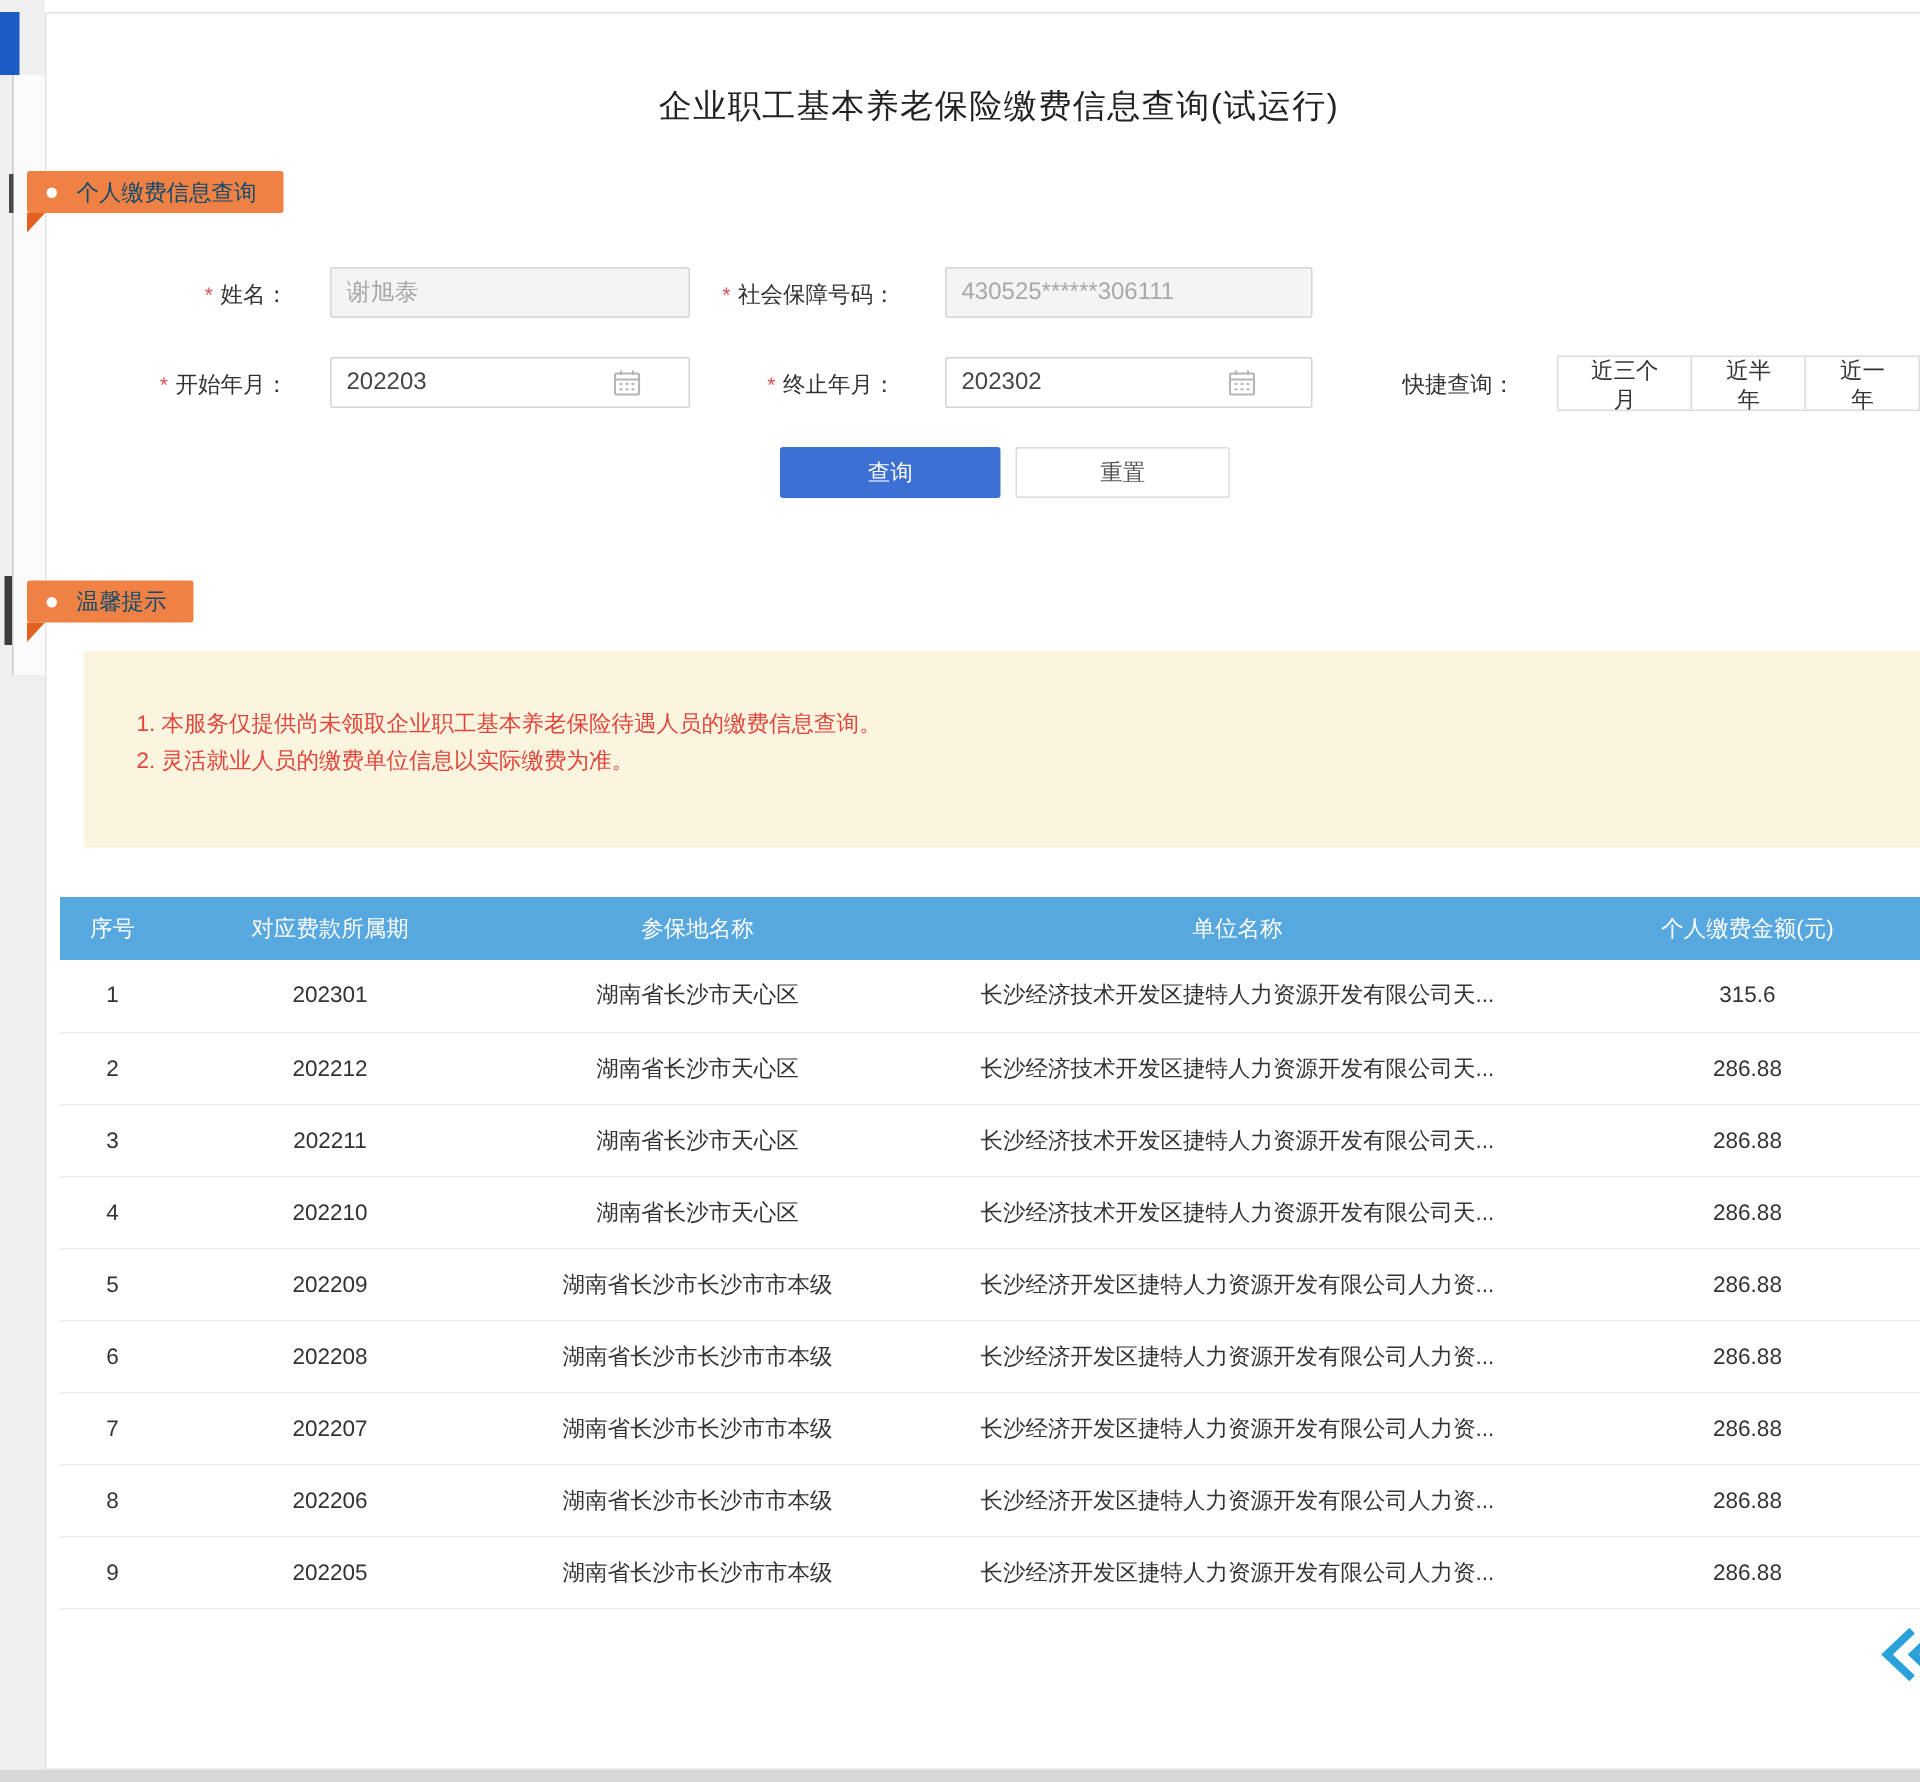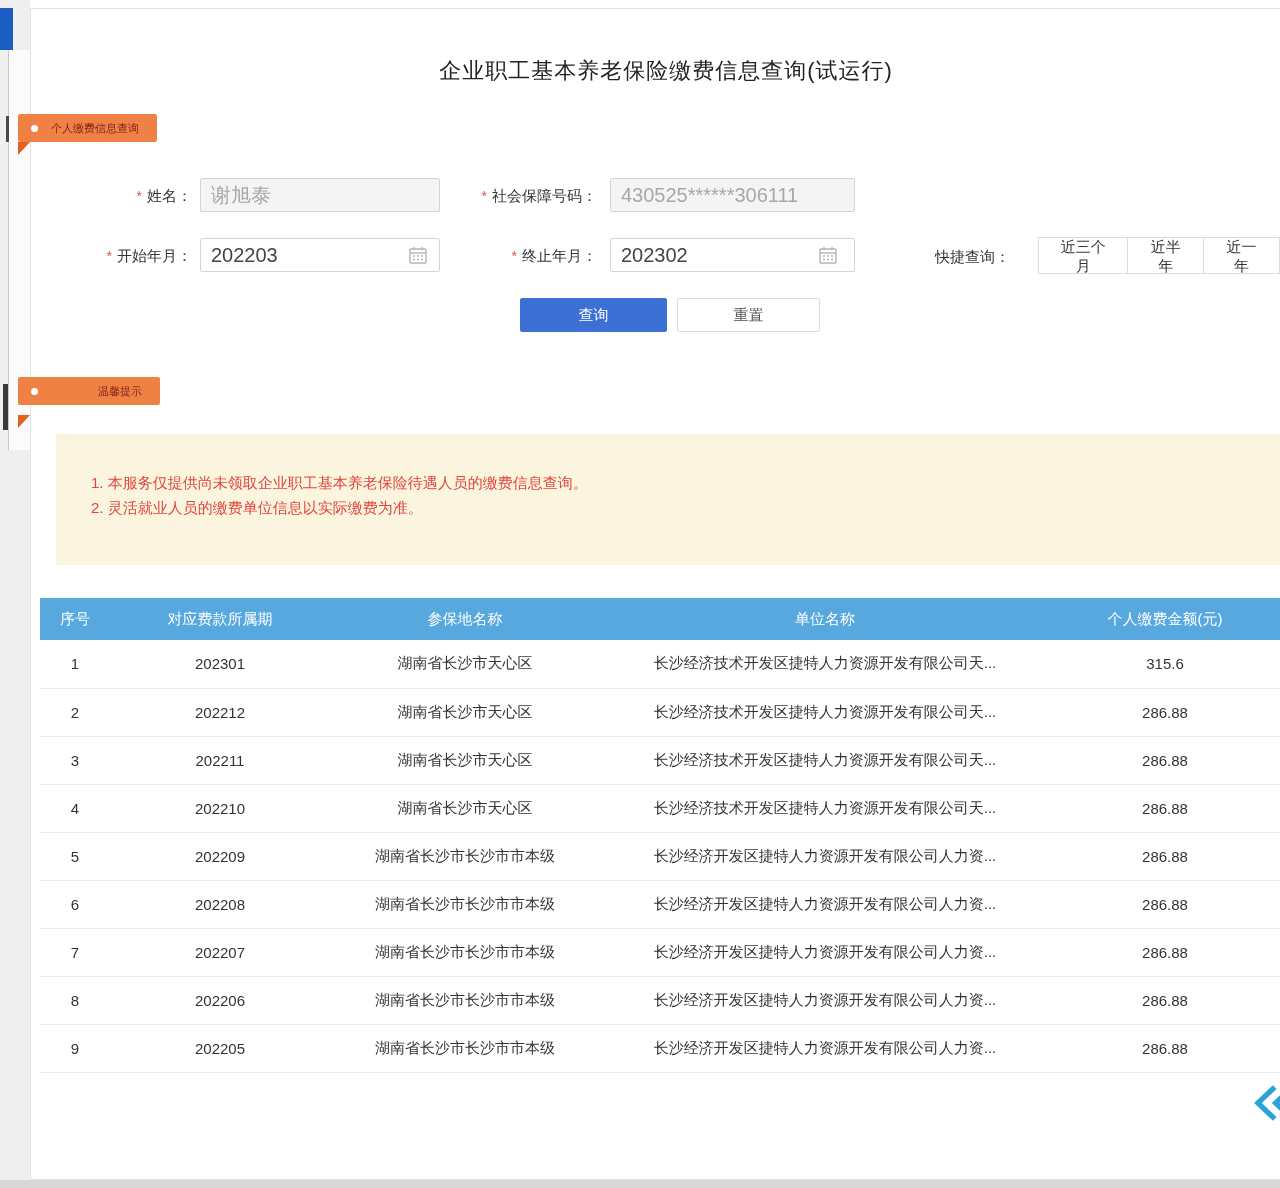--- a/index.html
+++ b/index.html
@@ -14,40 +14,40 @@
   .edge-mark-2   { position:absolute; left:3px; top:384px; width:5px; height:46px; background:#3a3a3a; }
 
   .card          { position:absolute; left:30px; top:8px; width:1250px; height:1172px; background:#fff;
                    border-top:1px solid #e3e3e3; border-left:1px solid #e3e3e3; border-bottom:1px solid #e3e3e3; }
   .bottom-strip  { position:absolute; left:0; top:1180px; width:1280px; height:8px; background:#d8d8d8; }
 
   .page-title    { position:absolute; left:30px; right:0; top:56px; text-align:center;
                    font-size:22px; color:#222; font-weight:500; letter-spacing:1px;padding-left:22px; }
 
   
-  .ribbon        { position:absolute; height:28px; background:#f08144; color:#7f1d1d; font-size:11px;
+  .ribbon        { position:absolute; height:28px; background:#f08144; color:#0c4a6e; font-size:15px;
                    display:flex; align-items:center; padding:0 18px 0 13px; border-radius:2px;text-align:right; }
   .ribbon .dot   { width:7px; height:7px; border-radius:50%; background:#fff; margin-right:13px; flex:0 0 auto; }
   .fold          { position:absolute; width:0; height:0; border-top:13px solid #e06120; border-right:12px solid transparent; }
   #ribbon-query  { left:18px; top:114px; }
   #fold-query    { left:18px; top:142px; }
-  #ribbon-tips   { left:18px; top:377px;gap:47px; }
+  #ribbon-tips   { left:18px; top:387px; }
   #fold-tips     { left:18px; top:415px; }
 
   
   .f-label       { position:absolute; font-size:15px; color:#333; text-align:right; line-height:20px; }
   .star          { color:#d9534f; margin-right:5px; font-size:14px; }
   #lab-name      { left:60px;  top:186px; width:132px; }
   #lab-ssn       { left:440px; top:186px; width:157px; }
   #lab-start     { left:60px;  top:246px; width:132px; }
   #lab-end       { left:440px; top:246px; width:157px; }
   #lab-quick     { left:905px; top:247px; width:105px; }
 
   .inp           { position:absolute; height:34px; border:1px solid #d4d4d4; border-radius:2px;
-                   font-size:20px; padding:0 10px; font-family:inherit; color:#444; background:#fff; outline:none; }
+                   font-size:16px; padding:0 10px; font-family:inherit; color:#444; background:#fff; outline:none;margin-left:20px; }
   .inp:disabled  { background:#f4f4f4; color:#a8a8a8; -webkit-text-fill-color:#a8a8a8; opacity:1; }
   #inp-name      { left:200px; top:178px; width:240px; }
   #inp-ssn       { left:610px; top:178px; width:245px; }
   #inp-start     { left:200px; top:238px; width:240px; }
   #inp-end       { left:610px; top:238px; width:245px; }
 
   .cal-icon      { position:absolute; width:20px; height:20px; color:#b5b5b5; }
   #cal-start     { left:408px; top:245px; }
   #cal-end       { left:818px; top:245px; }
   .cal-icon svg  { width:100%; height:100%; display:block; }

